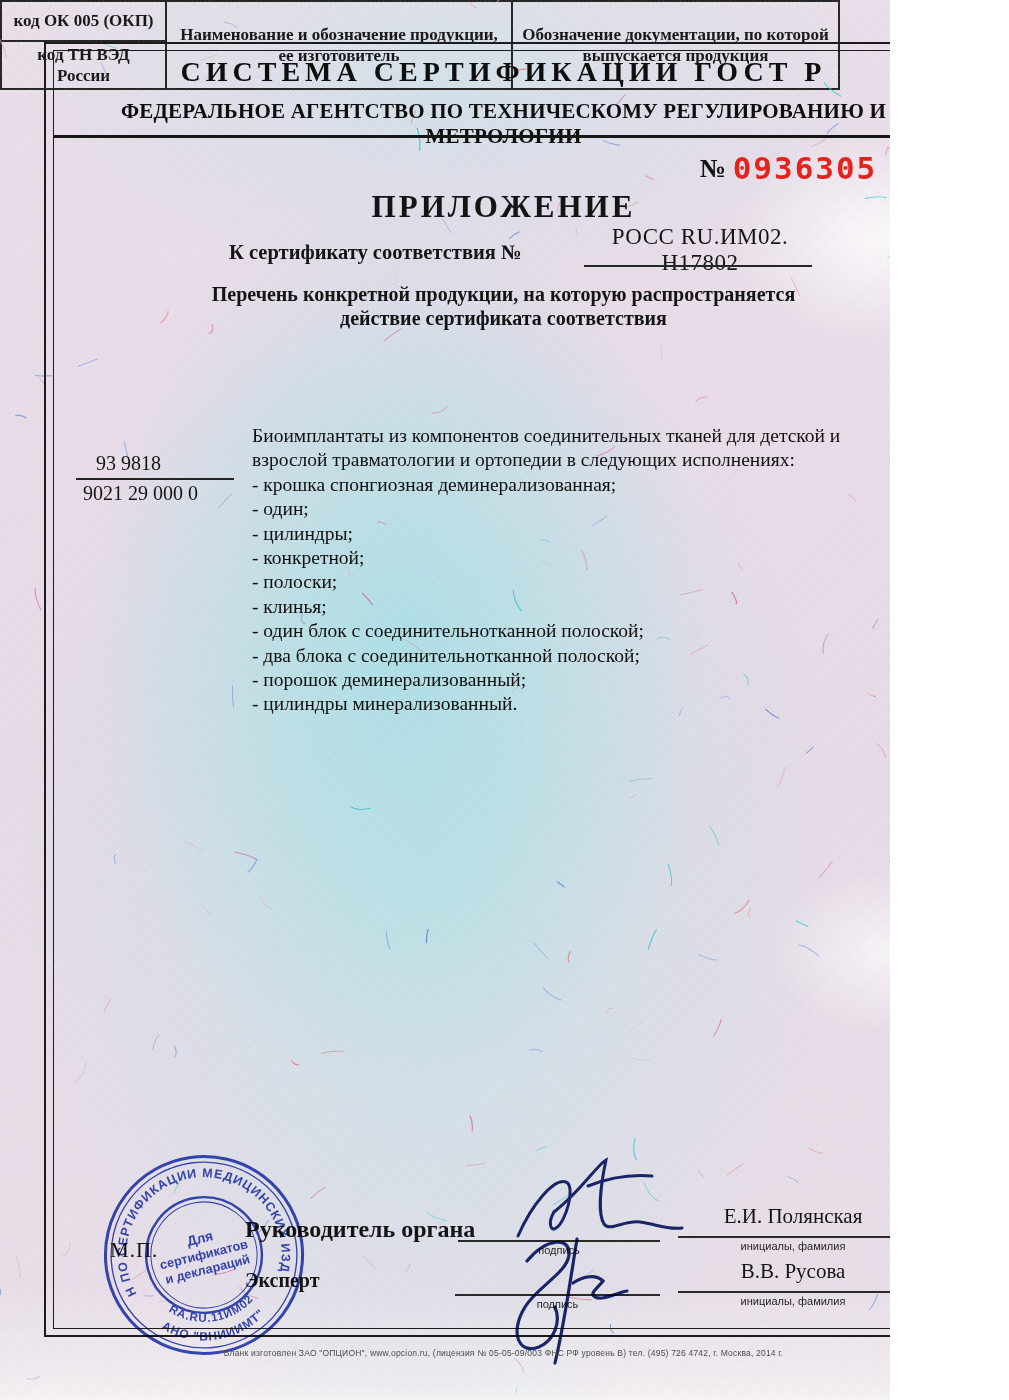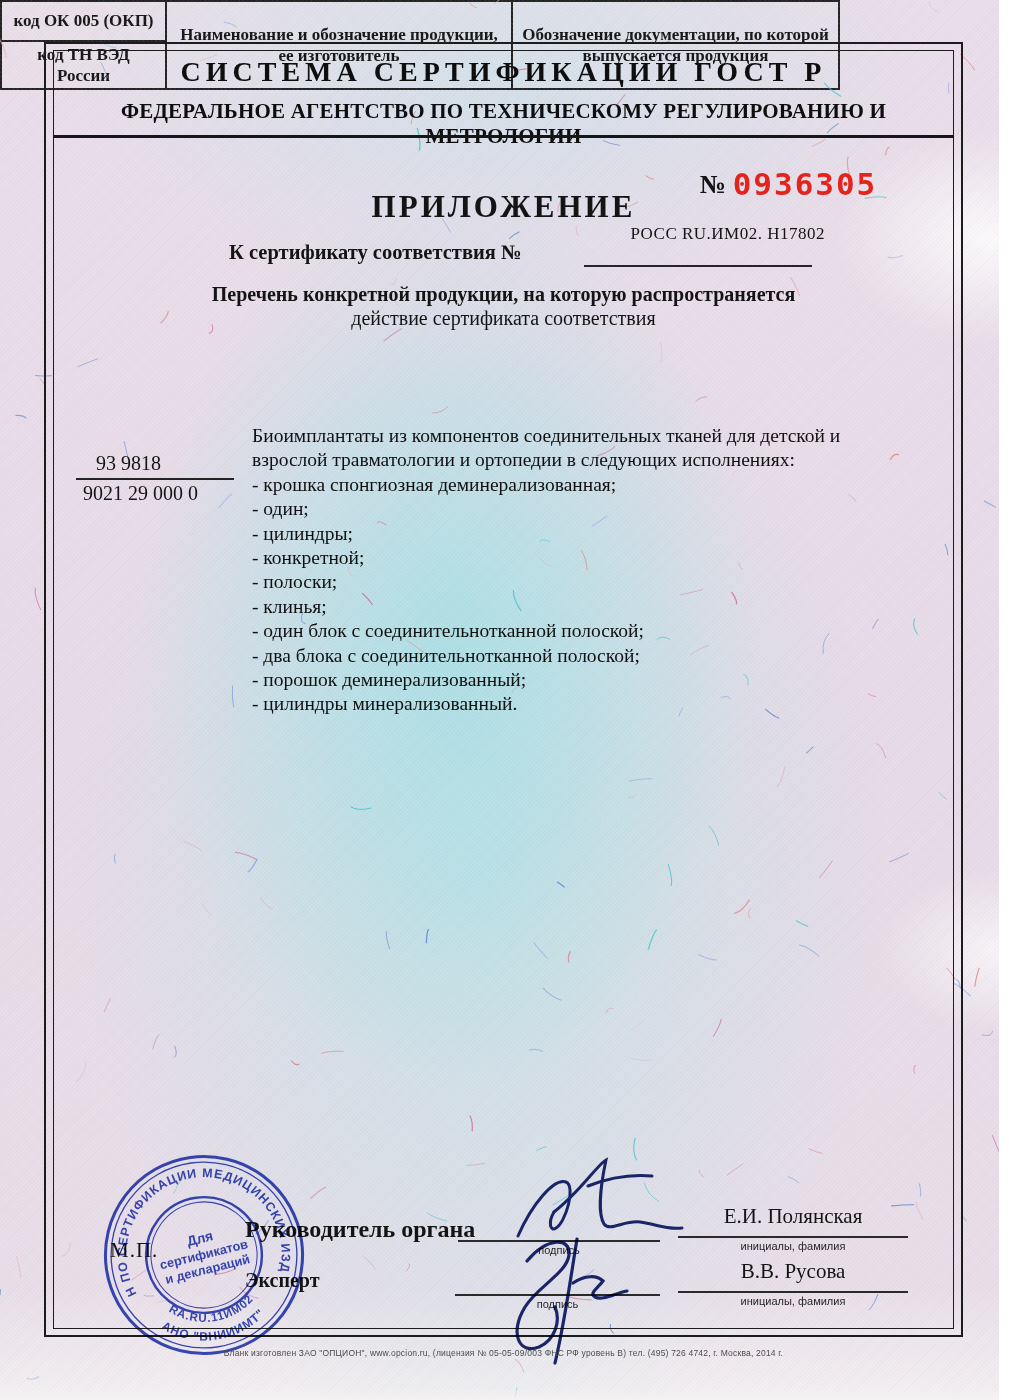--- a/index.html
+++ b/index.html
@@ -1,20 +1,20 @@
 <!DOCTYPE html>
 <html><head>
 <meta charset="utf-8">
 <style>
   * { margin:0; padding:0; box-sizing:border-box; }
   html,body { width:1009px; height:1400px; }
   body { font-family:"Liberation Serif", serif; color:#141414; }
 
   .page {
-    position:relative; width:999px; height:1400px; overflow:hidden;
+    position:relative; width:890px; height:1400px; overflow:hidden;
     background:
       radial-gradient(ellipse 260px 180px at 99% 17%, rgba(255,255,255,.85), rgba(255,255,255,0) 60%),
       radial-gradient(ellipse 200px 140px at 100% 68%, rgba(255,255,255,.7), rgba(255,255,255,0) 60%),
       radial-gradient(ellipse 430px 620px at 45% 46%, rgba(150,224,228,.62), rgba(150,224,228,0) 72%),
       radial-gradient(ellipse 520px 760px at 48% 62%, rgba(168,230,232,.5), rgba(168,230,232,0) 78%),
       radial-gradient(ellipse 600px 300px at 50% 6%, rgba(170,228,232,.35), rgba(170,228,232,0) 70%),
       linear-gradient(180deg, #e9dee9 0%, #e6dbe6 55%, #e8dee8 92%, #f2eef1 99%);
   }
   .texture {
     position:absolute; inset:0; pointer-events:none;
@@ -31,31 +31,31 @@
   .inner-border { position:absolute; left:53px; top:50px; width:901px; height:1279px;
     border:1.5px solid #1c1c1c; }
 
   .abs { position:absolute; }
   .center-band { left:53px; width:901px; text-align:center; }
 
   .h-title { top:56px; font-size:28px; font-weight:bold; letter-spacing:5px; color:#0e0e0e; }
   .h-sub   { top:99px; font-size:21px; font-weight:bold; letter-spacing:0.2px; color:#0e0e0e; }
   .h-rule  { left:53px; top:135px; width:901px; height:3px; background:#161616; }
 
-  .doc-num { left:700px; top:150px; font-size:26px; font-weight:bold; white-space:nowrap;margin-top:16px; }
+  .doc-num { left:700px; top:150px; font-size:26px; font-weight:bold; white-space:nowrap; }
   .doc-num .num-value { font-family:"DejaVu Sans Mono", monospace; font-size:31px;
     font-weight:bold; letter-spacing:2px; vertical-align:-2px; }
 
   .doc-title { top:189px; font-size:31px; font-weight:bold; letter-spacing:3px; }
-  .cert-number-value { left:575px; top:224px; width:250px; text-align:right; font-size:17px; letter-spacing:.5px; }
+  .cert-number-value { left:575px; top:224px; width:250px; text-align:center; font-size:23px; letter-spacing:.5px; }
   .cert-label { left:229px; top:241px; font-size:20.5px; font-weight:bold; }
   .cert-underline { left:584px; top:265px; width:228px; height:2px; background:#262626; }
 
   .purpose1 { top:283px; font-size:20px; font-weight:bold; }
-  .purpose2 { top:307px; font-size:20px; font-weight:normal; }
+  .purpose2 { top:307px; font-size:20px; font-weight:bold; }
 
   .prod-table { left:64px; top:349px; width:840px; height:90px; display:flex;
     border:2px solid #222; background:rgba(255,255,255,.03); }
   .prod-table .col { border-right:2px solid #222; display:flex; flex-direction:column; }
   .prod-table .col:last-child { border-right:none; }
   .col-codes { width:165px; }
   .col-name  { width:346px; }
   .col-docs  { flex:1; }
   .cell { flex:1; display:flex; align-items:center; justify-content:center;
     font-size:17px; font-weight:bold; text-align:center; line-height:1.25; padding:2px 8px; }

